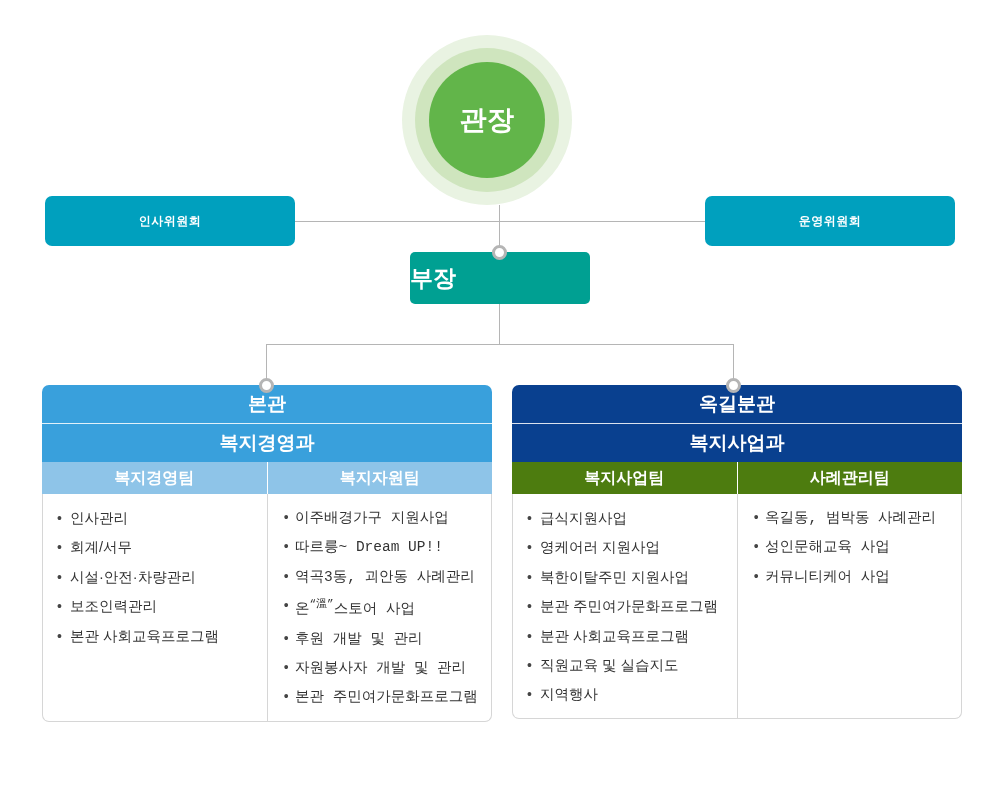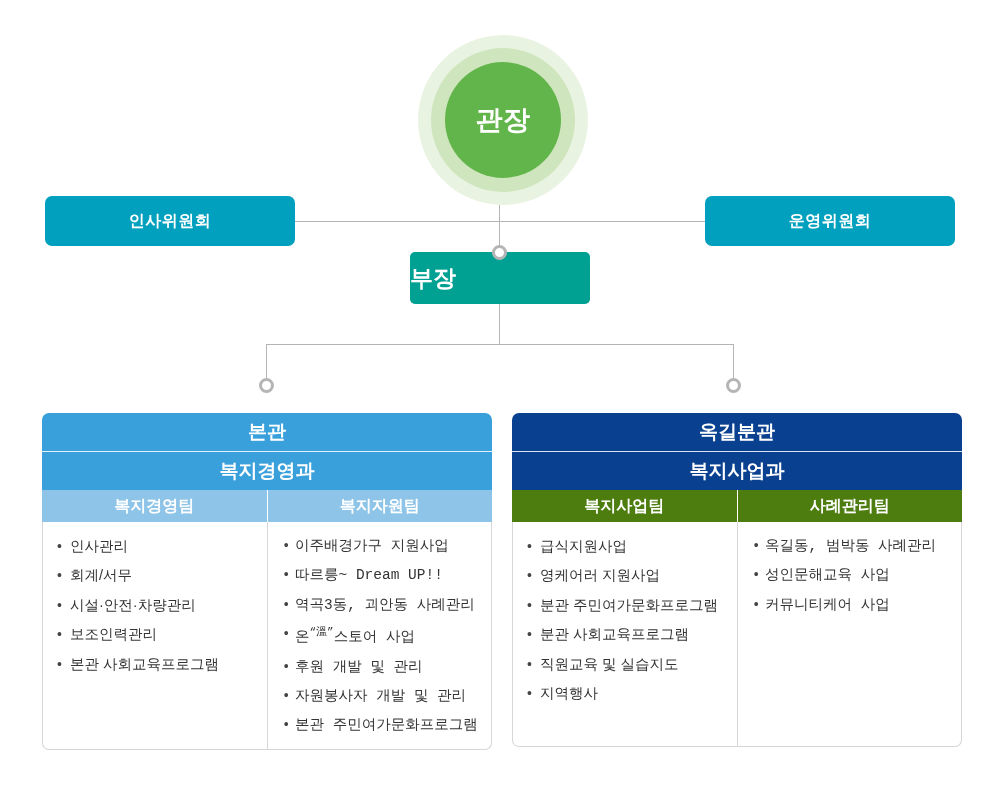--- a/index.html
+++ b/index.html
@@ -37,21 +37,21 @@
     border-radius: 50%;
     background: #ffffff;
     border: 3px solid #b5b5b5;
     box-sizing: border-box;
     z-index: 6;
   }
 
   
   .director-wrap {
     position: absolute;
-    left: 418px;
+    left: 402px;
     top: 35px;
     width: 170px;
     height: 170px;
     z-index: 5;
   }
   .ring {
     position: absolute;
     border-radius: 50%;
   }
   .ring-outer {
@@ -79,21 +79,21 @@
     letter-spacing: 0.5px;
   }
 
   
   .committee {
     position: absolute;
     height: 50px;
     border-radius: 7px;
     background: #00a0be;
     color: #ffffff;
-    font-size: 16px;
+    font-size: 12px;
     font-weight: bold;
     display: flex;
     align-items: center;
     justify-content: center;
     letter-spacing: 0.5px;
     z-index: 4;
   }
   #committee-hr { left: 45px; top: 196px; width: 250px; }
   #committee-op { left: 705px; top: 196px; width: 250px; }
 
@@ -128,21 +128,20 @@
   .branch-title {
     height: 38px;
     display: flex;
     align-items: center;
     justify-content: center;
     color: #ffffff;
     font-size: 19px;
     font-weight: bold;
     border-top-left-radius: 7px;
     border-top-right-radius: 7px;
-    margin-top: 28px;
   }
   .branch-dept {
     height: 38px;
     display: flex;
     align-items: center;
     justify-content: center;
     color: #ffffff;
     font-size: 19px;
     font-weight: bold;
     border-top: 1px solid rgba(255,255,255,0.85);
@@ -314,20 +313,21 @@
       </div>
       <div class="team-header">
         <span>사례관리팀</span>
       </div>
     </div>
     <div class="team-body-row">
       <div class="team-body">
         <ul>
           <li>급식지원사업</li>
           <li>영케어러 지원사업</li>
+          <li>북한이탈주민 지원사업</li>
           <li>분관 주민여가문화프로그램</li>
           <li>분관 사회교육프로그램</li>
           <li>직원교육 및 실습지도</li>
           <li>지역행사</li>
         </ul>
       </div>
       <div class="team-body">
         <ul>
           <li>옥길동, 범박동 사례관리</li>
           <li>성인문해교육 사업</li>

